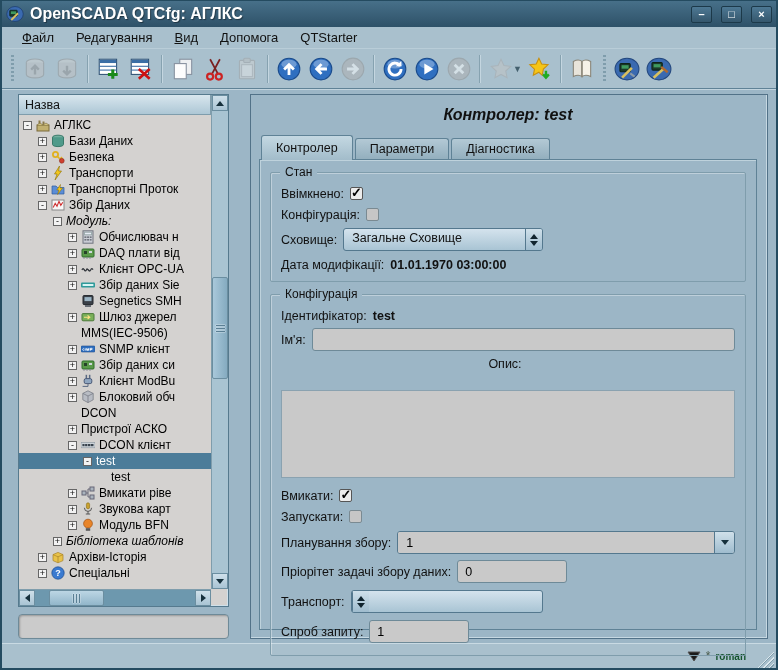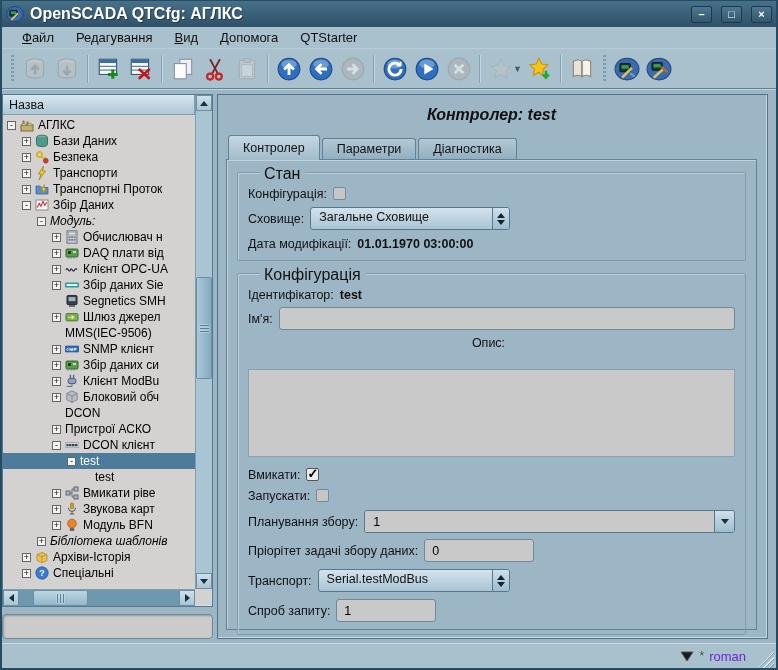--- a/index.html
+++ b/index.html
@@ -31,21 +31,21 @@
   .tbtn{ width:32px; height:32px; display:flex; align-items:center; justify-content:center; border-radius:3px;}
   .tbtn svg{ width:26px; height:26px; }
   .tbtn.disabled svg{ filter:grayscale(100%) opacity(.5); }
   .tb-sep{ width:2px; height:28px; margin:0 4px; border-left:1px solid #86a2b0; border-right:1px solid #c4d6e0;}
   .tb-handle{ width:7px; height:28px; margin:0 3px;
     background:repeating-linear-gradient(#7f9dac 0 2px, transparent 2px 4px);
     background-size:3px 100%; background-repeat:no-repeat; background-position:center;}
   .tb-drop{ font-size:9px; color:#44606e; margin-left:-4px; margin-right:2px;}
 
   
-  .main{ flex:1; display:flex; padding:4px 8px 4px 0; gap:4px; min-height:0; border-top:1px solid #c2d4de;}
+  .main{ flex:1; display:flex; padding:4px 8px 4px 16px; gap:21px; min-height:0; border-top:1px solid #c2d4de;}
   .leftcol{ flex:0 0 211px; display:flex; flex-direction:column; gap:7px; min-height:0;}
 
   .tree-frame{ flex:1; min-height:0; display:grid; grid-template-columns:1fr 17px; grid-template-rows:20px 1fr 17px;
     border:1px solid #567a8e; box-shadow:inset -1px -1px 0 #cfe0ea; background:#d4d2d0;}
   .tree-header{ grid-column:1; grid-row:1; background:linear-gradient(#d8e6ee,#adc7d5);
     border-bottom:1px solid #7f9dac; border-right:1px solid #7f9dac; display:flex; align-items:center; padding:0 6px; font-size:12.5px;}
   .tree-body{ grid-column:1; grid-row:2; overflow:hidden; background:#d4d2d0; padding-top:2px;}
   .trow{ height:16px; display:flex; align-items:center; white-space:nowrap; overflow:hidden; font-size:12px;}
   .trow.selected{ background:#4c7c99; }
   .trow.selected .tlabel{ color:#fff; }
@@ -87,21 +87,21 @@
   .panel-title{ text-align:center; font-weight:bold; font-style:italic; font-size:16px; padding:7px 0 10px 0;}
   .tabs{ display:flex; align-items:flex-end; height:25px; padding-left:2px;}
   .tab{ height:21px; padding:0 14px; background:linear-gradient(#b3c9d5,#93afbe); border:1px solid #5f8296;
     border-bottom:none; border-radius:3px 3px 0 0; display:flex; align-items:center; font-size:12.5px; margin-right:2px;}
   .tab.active{ height:25px; background:linear-gradient(#c4d8e2,#a2bcca); position:relative; z-index:2; margin-bottom:-1px;}
   .tab-frame{ flex:1; border:1px solid #5f8296; box-shadow:inset 1px 1px 0 #bed2dc; padding:12px 10px 10px 10px;
     display:flex; flex-direction:column; gap:12px; min-height:0;}
 
   .groupbox{ position:relative; border:1px solid #7f9dac; box-shadow:inset 1px 1px 0 rgba(255,255,255,.35);
     border-radius:2px; padding:12px 10px 8px 10px;}
-  .groupbox .gtitle{ position:absolute; top:-8px; left:21px; background:#9cb6c6; padding:0 5px; font-size:16px;}
+  .groupbox .gtitle{ position:absolute; top:-8px; left:9px; background:#9cb6c6; padding:0 5px; font-size:12px;}
   .frow{ display:flex; align-items:center; margin-bottom:4px; min-height:17px;}
   .frow .lbl{ margin-right:6px; white-space:nowrap;}
   .bold{ font-weight:bold; }
 
   .cb{ width:13px; height:13px; border:1px solid #555; background:#ececec; border-radius:2px;
     display:inline-flex; align-items:center; justify-content:center; position:relative;}
   .cb.dis{ background:#c6c6c6; border-color:#7a8a92;}
   .cb.checked::after{ content:"✓"; font-weight:bold; font-size:13px; color:#000; margin-top:-2px;}
 
   .combo{ display:inline-flex; align-items:stretch; height:23px; border:1px solid #54788e; border-radius:3px;
@@ -120,21 +120,21 @@
   .tinput{ height:23px; background:#c9c9c9; border:1px solid #6e8a98; border-radius:3px; padding:0 7px;
     font-family:"Liberation Sans",sans-serif; font-size:12.5px;}
   .tarea{ width:100%; height:88px; background:#c9c9c9; border:1px solid #8aa2b0; resize:none;
     font-family:"Liberation Sans",sans-serif; font-size:12.5px; padding:4px;}
 
   
   .statusbar{ flex:0 0 25px; background:#a9c0cd; border-top:1px solid #c9dae3; display:flex; align-items:center;
     padding:0 2px 0 8px; justify-content:flex-end; gap:5px;}
   .tray-tri{ width:14px; height:11px;}
   .status-star{ color:#4a5a4a; font-size:12px;}
-  .status-user{ color:#6d28d9; font-size:13px;}
+  .status-user{ color:#14532d; font-size:10px;font-weight:bold;}
   .resize-grip{ width:17px; height:17px; margin-left:6px; align-self:flex-end;
     background:repeating-linear-gradient(315deg, transparent 0 2px, #7f9dac 2px 3px, #dce8ee 3px 4px);
     clip-path:polygon(100% 0, 100% 100%, 0 100%);}
 </style>
 </head>
 <body>
 
 <div id="window">
 
   <div class="titlebar">
@@ -622,20 +622,24 @@
       <div class="tabs" id="tabs">
           <span class="tab active">Контролер</span>
           <span class="tab">Параметри</span>
           <span class="tab">Діагностика</span>
         </div>
       <div class="tab-frame">
 
         <div class="groupbox">
           <span class="gtitle">Стан</span>
           <div class="frow">
+            <span class="lbl">Ввімкнено:</span>
+            <span class="cb checked"></span>
+          </div>
+          <div class="frow">
             <span class="lbl">Конфігурація:</span>
             <span class="cb dis"></span>
           </div>
           <div class="frow" style="margin:5px 0;">
             <span class="lbl">Сховище:</span>
             <span class="combo" style="width:200px;">
               <span class="cval">Загальне Сховище</span>
               <span class="spin">
                   <span class="t-up"></span>
                   <span class="t-dn"></span>
@@ -679,21 +683,20 @@
                 </span>
             </span>
           </div>
           <div class="frow" style="margin-bottom:7px;">
             <span class="lbl">Пріорітет задачі збору даних:</span>
             <input class="tinput" style="width: 110px;" value="0">
           </div>
           <div class="frow" style="margin-bottom:7px;">
             <span class="lbl">Транспорт:</span>
             <span class="combo" style="width:192px;">
-              <span class="cval">Serial.testModBus</span>
               <span class="spin">
                   <span class="t-up"></span>
                   <span class="t-dn"></span>
                 </span>
             </span>
           </div>
           <div class="frow">
             <span class="lbl">Спроб запиту:</span>
             <input class="tinput" style="width: 100px;" value="1">
           </div>

